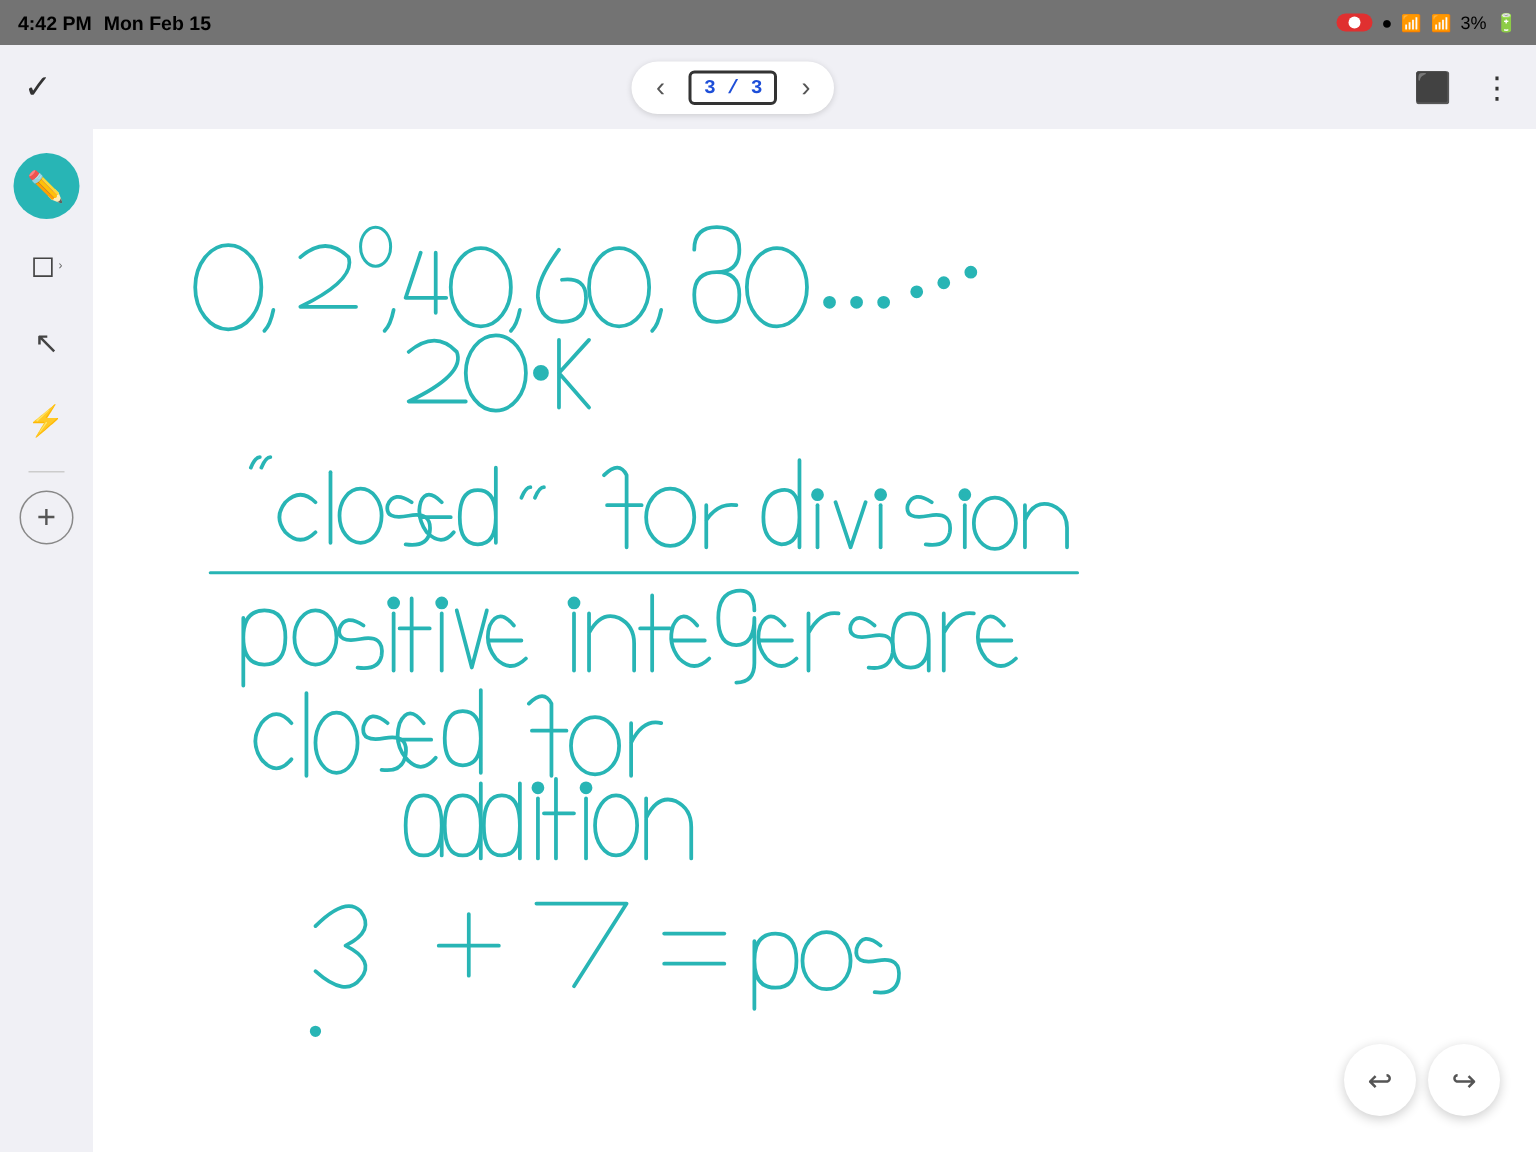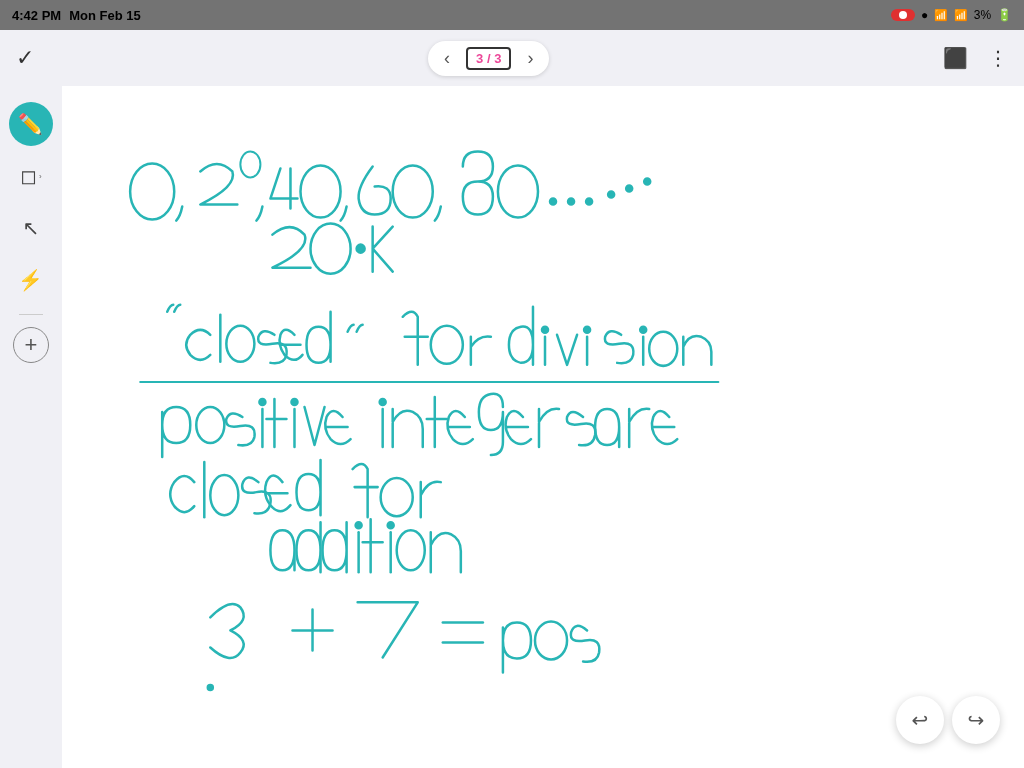--- a/index.html
+++ b/index.html
@@ -85,24 +85,25 @@
       box-shadow: 0 1px 4px rgba(0,0,0,0.15);
     }
     .nav-arrow {
       font-size: 18px;
       color: #555;
       cursor: pointer;
     }
     .page-label {
       font-size: 13px;
       font-weight: 600;
-      color: #ec4899;
+      color: #1d4ed8;
       border: 2px solid #333;
       padding: 2px 8px;
       border-radius: 4px;
+      font-family: Liberation Mono, monospace;
     }
     .nav-right-icons {
       display: flex;
       align-items: center;
       gap: 20px;
     }
     .nav-icon {
       font-size: 20px;
       color: #333;
     }

